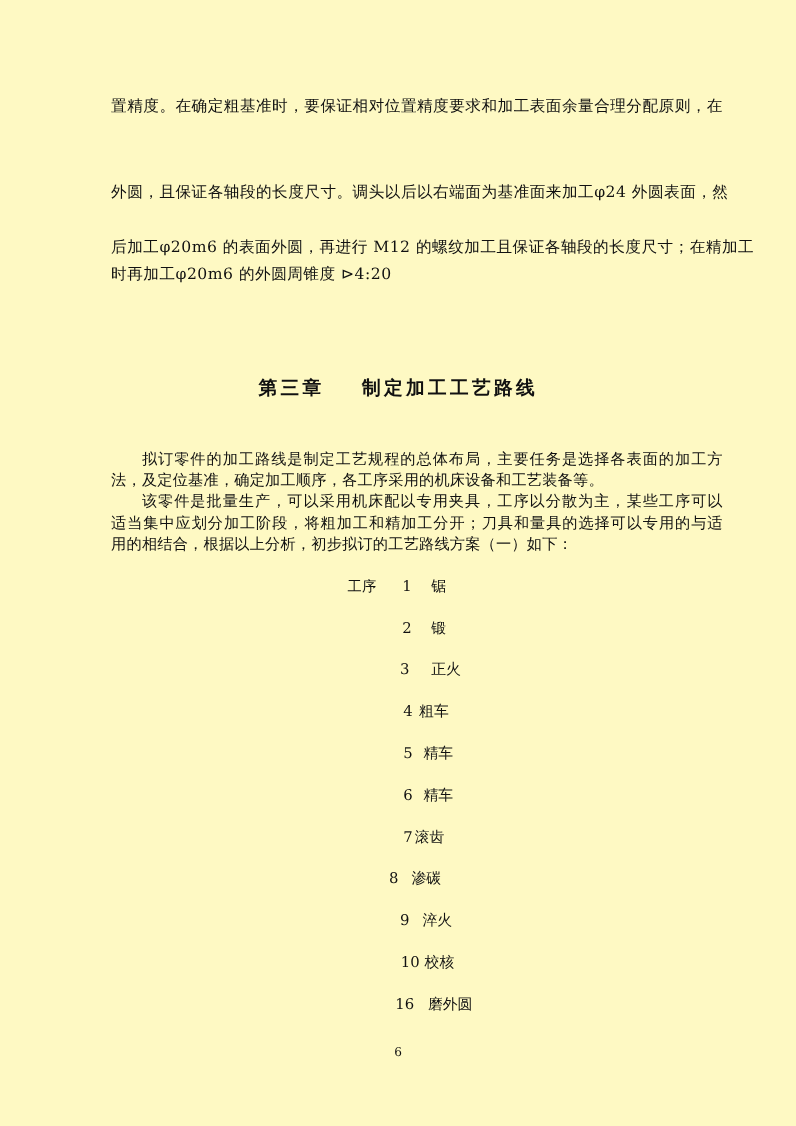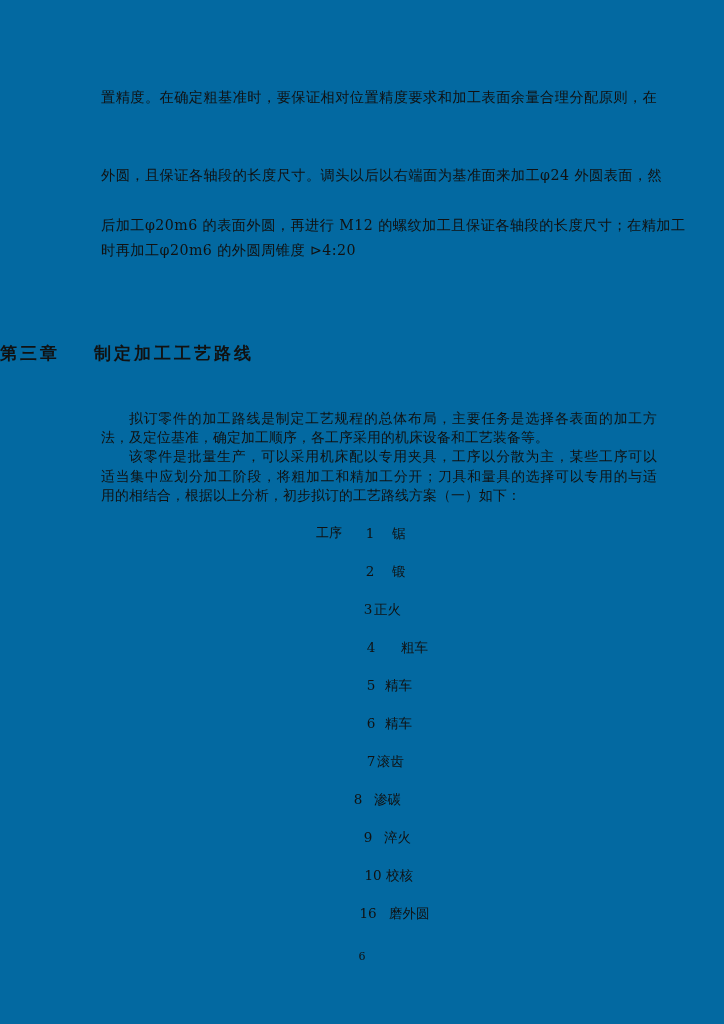--- a/index.html
+++ b/index.html
@@ -1,27 +1,27 @@
 <!DOCTYPE html>
 <html><head>
   <meta charset="utf-8">
   <style>
     html, body { margin: 0; padding: 0; background: #ffffff; }
     body {
       width: 724px; height: 1024px; position: relative; overflow: hidden;
       font-family: "DejaVu Serif", "Liberation Serif", serif; color: #111;
     }
-    .page { position: absolute; left: 0; top: 0; width: 724px; height: 1024px; background: #0369a1; }
+    .page { position: absolute; left: 0; top: 0; width: 724px; height: 1024px; background: #fef9c3; }
     .line {
       position: absolute; left: 101px; width: 556px; font-size: 14.2px; line-height: 18px;
       white-space: nowrap; letter-spacing: 0.45px; text-align: justify; text-align-last: justify;
     }
     .line.last { text-align-last: left; }
     .chapter {
-      position: absolute; left: 0; width: 724px; top: 342px; 
+      position: absolute; left: 0; width: 724px; top: 342px; text-align: center;
       font-size: 17px; font-weight: bold; letter-spacing: 3px; line-height: 22px;
     }
     .chapter .num { margin-right: 34px; }
     .para-line {
       position: absolute; left: 101px; width: 556px; font-size: 13.8px; line-height: 18px;
       white-space: nowrap; letter-spacing: 0.2px; text-align: justify; text-align-last: justify;
     }
     .para-line.last { text-align-last: left; }
     .indent { padding-left: 28px; width: 528px; }
     .proc-head { position: absolute; left: 316px; font-size: 13px; }
@@ -47,22 +47,22 @@
   <div class="para-line last" style="top:428px">法，及定位基准，确定加工顺序，各工序采用的机床设备和工艺装备等。</div>
   <div class="para-line indent" style="top:447px">该零件是批量生产，可以采用机床配以专用夹具，工序以分散为主，某些工序可以</div>
   <div class="para-line" style="top:467px">适当集中应划分加工阶段，将粗加工和精加工分开；刀具和量具的选择可以专用的与适</div>
   <div class="para-line last" style="top:486px">用的相结合，根据以上分析，初步拟订的工艺路线方案（一）如下：</div>
 
   <div>
     <span class="proc-head" style="top:524px">工序</span>
 
     <div class="proc-row" style="top:524px;left:364px"><span class="n" style="width:12px">1</span><span style="margin-left:16px">锯</span></div>
     <div class="proc-row" style="top:562px;left:364px"><span class="n" style="width:12px">2</span><span style="margin-left:16px">锻</span></div>
-    <div class="proc-row" style="top:600px;left:362px"><span class="n" style="width:12px">3</span><span style="">正火</span></div>
-    <div class="proc-row" style="top:638px;left:365px"><span class="n" style="width:12px">4</span><span style="margin-left:24px">粗车</span></div>
+    <div class="proc-row" style="top:600px;left:362px"><span class="n" style="width:12px">3</span><span style="margin-left:18px">正火</span></div>
+    <div class="proc-row" style="top:638px;left:365px"><span class="n" style="width:12px">4</span><span style="margin-left:4px">粗车</span></div>
     <div class="proc-row" style="top:676px;left:365px"><span class="n" style="width:12px">5</span><span style="margin-left:8px">精车</span></div>
     <div class="proc-row" style="top:714px;left:365px"><span class="n" style="width:12px">6</span><span style="margin-left:8px">精车</span></div>
     <div class="proc-row" style="top:752px;left:365px"><span class="n" style="width:12px">7</span><span style="">滚齿</span></div>
     <div class="proc-row" style="top:790px;left:352px"><span class="n" style="width:12px">8</span><span style="margin-left:10px">渗碳</span></div>
     <div class="proc-row" style="top:828px;left:362px"><span class="n" style="width:12px">9</span><span style="margin-left:10px">淬火</span></div>
     <div class="proc-row" style="top:866px;left:364px"><span class="n" style="width:18px">10</span><span style="margin-left:4px">校核</span></div>
     <div class="proc-row" style="top:904px;left:359px"><span class="n" style="width:18px">16</span><span style="margin-left:12px">磨外圆</span></div>
   </div>
 
   <div class="page-num">6</div>

